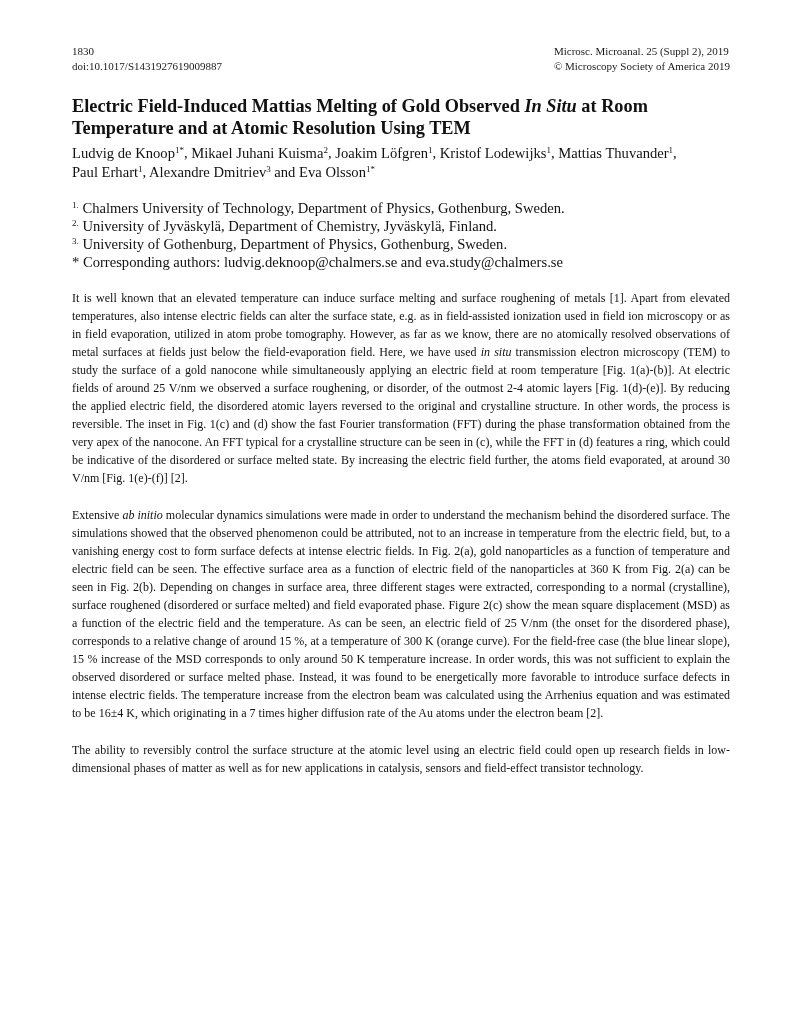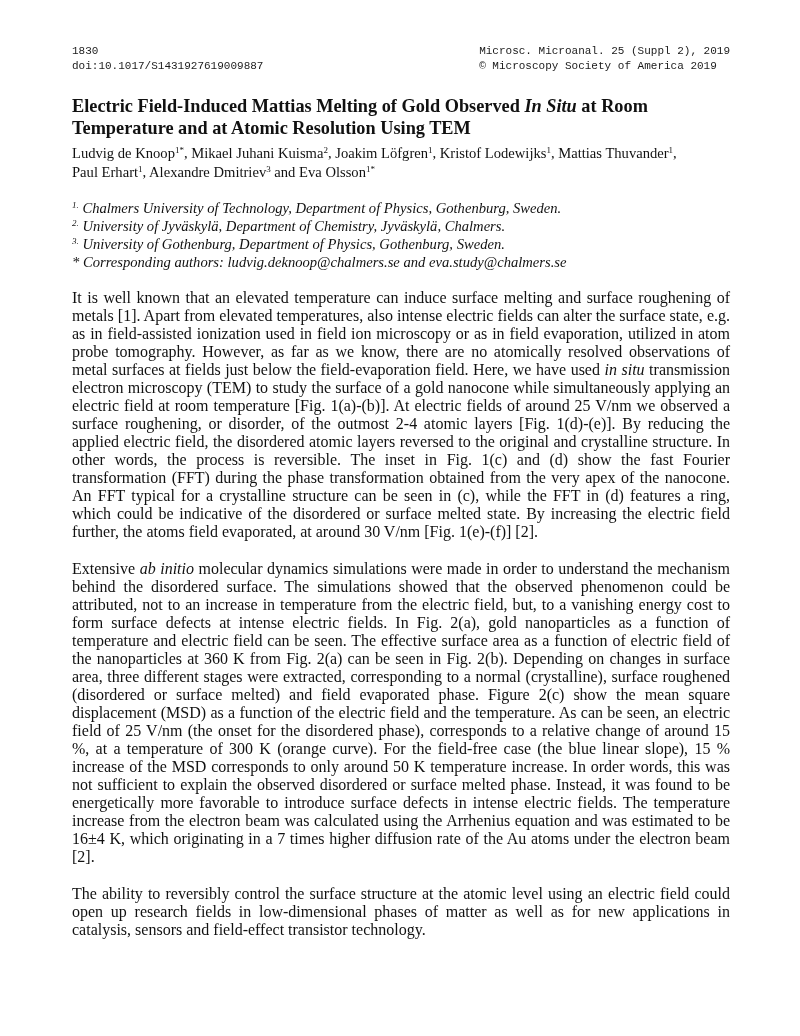--- a/index.html
+++ b/index.html
@@ -1,25 +1,25 @@
 <!DOCTYPE html>
 <html><head>
 <meta charset="utf-8">
 <style>
   html, body { margin: 0; padding: 0; background: #ffffff; }
   body { width: 800px; height: 1036px; position: relative; overflow: hidden; color: #111; }
   .page { position: absolute; left: 72px; top: 44px; width: 658px; }
-  .hdr { font-family: Liberation Mono, monospace; font-size: 11px; line-height: 15px; color: #1a1a1a; display: flex; justify-content: space-between; }
+  .hdr { font-family: Liberation Serif, serif; font-size: 11px; line-height: 15px; color: #1a1a1a; display: flex; justify-content: space-between; }
   .hdr .col-r { }
   .title { font-family: "Liberation Serif", serif; font-weight: bold; font-size: 18.3px; line-height: 22px; margin-top: 21px; }
   .authors { font-family: "Liberation Serif", serif; font-size: 14.6px; line-height: 19px; margin-top: 5px; }
   sup { font-size: 9px; line-height: 0; vertical-align: 5px; }
   .affils { font-family: "Liberation Serif", serif; font-size: 14.6px; line-height: 18px; margin-top: 17px; }
-  .affils div { white-space: nowrap; font-style: italic; }
-  .para { font-family: "Liberation Serif", serif; font-size: 16px; line-height: 18px; text-align: justify; margin-top: 17px; hyphens: none; }
+  .affils div { white-space: nowrap; }
+  .para { font-family: "Liberation Serif", serif; font-size: 12px; line-height: 18px; text-align: justify; margin-top: 17px; hyphens: none; }
   .para.first { margin-top: 18px; }
   .para.gap { margin-top: 19px; }
 </style>
 </head>
 <body>
 
 <div class="page">
   <div class="hdr">
     <div class="col-l">
       <div>1830</div>
@@ -30,21 +30,21 @@
       <div>© Microscopy Society of America 2019</div>
     </div>
   </div>
 
   <div class="title"><span>Electric Field-Induced Mattias Melting of Gold Observed </span><i>In Situ</i><span> at Room Temperature and at Atomic Resolution Using TEM</span></div>
 
   <div class="authors"><span><span>Ludvig de Knoop</span><sup>1*</sup><span>, </span></span><span><span>Mikael Juhani Kuisma</span><sup>2</sup><span>, </span></span><span><span>Joakim Löfgren</span><sup>1</sup><span>, </span></span><span><span>Kristof Lodewijks</span><sup>1</sup><span>, </span></span><span><span>Mattias Thuvander</span><sup>1</sup><span>, </span></span><br><span><span>Paul Erhart</span><sup>1</sup><span>, </span></span><span><span>Alexandre Dmitriev</span><sup>3</sup><span> and </span></span><span><span>Eva Olsson</span><sup>1*</sup><span></span></span></div>
 
   <div class="affils">
     <div><sup>1.</sup><span> Chalmers University of Technology, Department of Physics, Gothenburg, Sweden.</span></div>
-    <div><sup>2.</sup><span> University of Jyväskylä, Department of Chemistry, Jyväskylä, Chalmers.</span></div>
+    <div><sup>2.</sup><span> University of Jyväskylä, Department of Chemistry, Jyväskylä, Finland.</span></div>
     <div><sup>3.</sup><span> University of Gothenburg, Department of Physics, Gothenburg, Sweden.</span></div>
     <div>* Corresponding authors: ludvig.deknoop@chalmers.se and eva.study@chalmers.se</div>
   </div>
 
   <div class="para first"><span>It is well known that an elevated temperature can induce surface melting and surface roughening of metals [1]. Apart from elevated temperatures, also intense electric fields can alter the surface state, e.g. as in field-assisted ionization used in field ion microscopy or as in field evaporation, utilized in atom probe tomography. However, as far as we know, there are no atomically resolved observations of metal surfaces at fields just below the field-evaporation field. Here, we have used </span><i>in situ</i><span> transmission electron microscopy (TEM) to study the surface of a gold nanocone while simultaneously applying an electric field at room temperature [Fig. 1(a)-(b)]. At electric fields of around 25 V/nm we observed a surface roughening, or disorder, of the outmost 2-4 atomic layers [Fig. 1(d)-(e)]. By reducing the applied electric field, the disordered atomic layers reversed to the original and crystalline structure. In other words, the process is reversible. The inset in Fig. 1(c) and (d) show the fast Fourier transformation (FFT) during the phase transformation obtained from the very apex of the nanocone. An FFT typical for a crystalline structure can be seen in (c), while the FFT in (d) features a ring, which could be indicative of the disordered or surface melted state. By increasing the electric field further, the atoms field evaporated, at around 30 V/nm [Fig. 1(e)-(f)] [2].</span></div>
 
   <div class="para gap"><span>Extensive </span><i>ab initio</i><span> molecular dynamics simulations were made in order to understand the mechanism behind the disordered surface. The simulations showed that the observed phenomenon could be attributed, not to an increase in temperature from the electric field, but, to a vanishing energy cost to form surface defects at intense electric fields. In Fig. 2(a), gold nanoparticles as a function of temperature and electric field can be seen. The effective surface area as a function of electric field of the nanoparticles at 360 K from Fig. 2(a) can be seen in Fig. 2(b). Depending on changes in surface area, three different stages were extracted, corresponding to a normal (crystalline), surface roughened (disordered or surface melted) and field evaporated phase. Figure 2(c) show the mean square displacement (MSD) as a function of the electric field and the temperature. As can be seen, an electric field of 25 V/nm (the onset for the disordered phase), corresponds to a relative change of around 15 %, at a temperature of 300 K (orange curve). For the field-free case (the blue linear slope), 15 % increase of the MSD corresponds to only around 50 K temperature increase. In order words, this was not sufficient to explain the observed disordered or surface melted phase. Instead, it was found to be energetically more favorable to introduce surface defects in intense electric fields. The temperature increase from the electron beam was calculated using the Arrhenius equation and was estimated to be 16±4 K, which originating in a 7 times higher diffusion rate of the Au atoms under the electron beam [2].</span></div>
 
   <div class="para gap">The ability to reversibly control the surface structure at the atomic level using an electric field could open up research fields in low-dimensional phases of matter as well as for new applications in catalysis, sensors and field-effect transistor technology.</div>
 </div>

